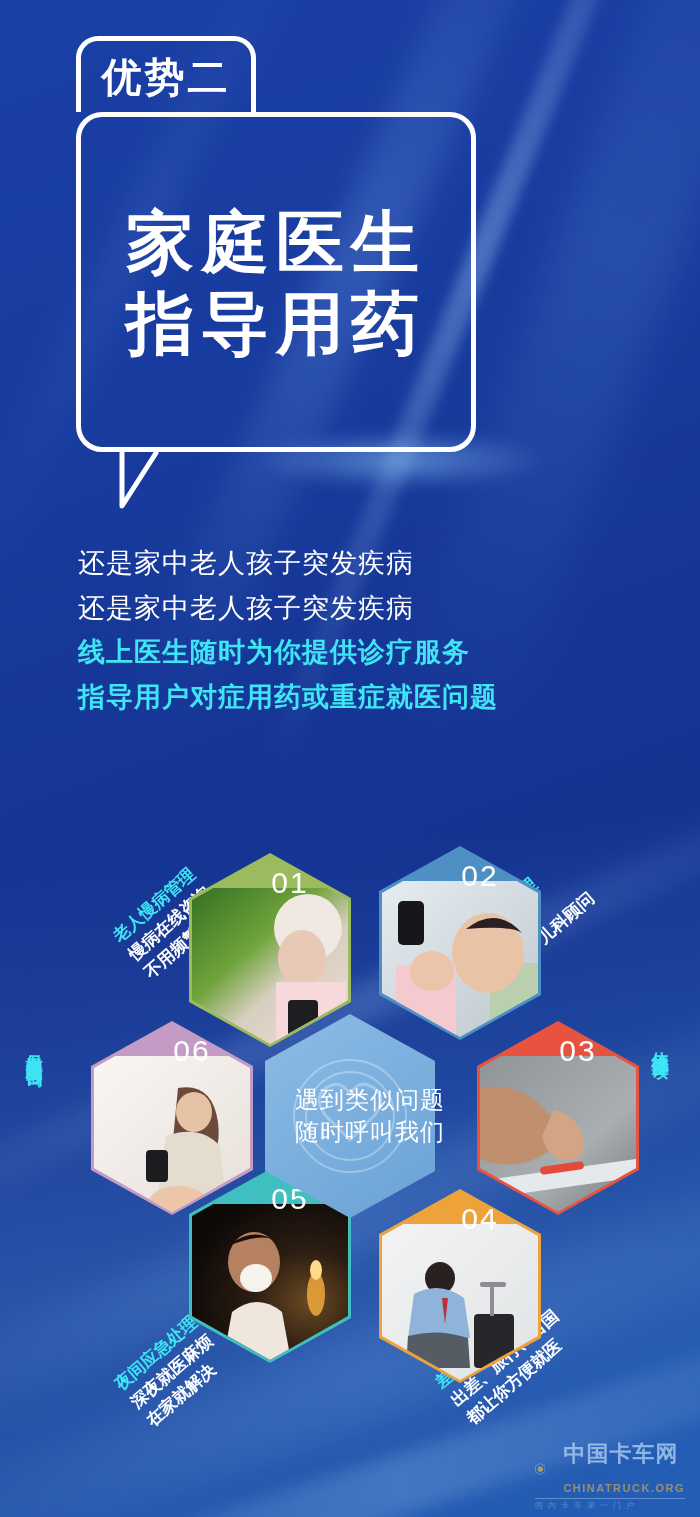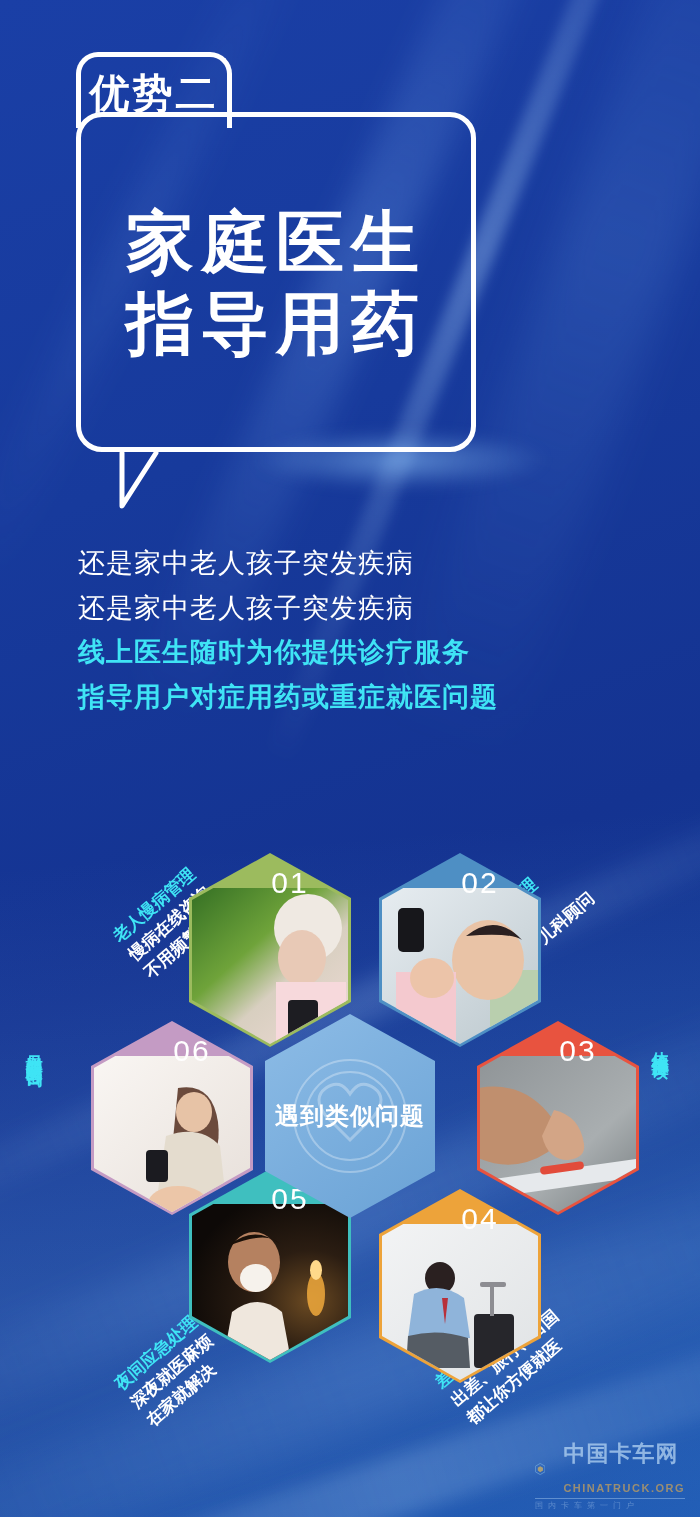--- a/index.html
+++ b/index.html
@@ -43,25 +43,25 @@
       transform:rotate(-21deg);filter:blur(20px);}
   .s8{top:1455px;left:-200px;width:1200px;height:60px;
       background:linear-gradient(to right,rgba(255,255,255,0),rgba(185,220,255,0.22),rgba(255,255,255,0));
       transform:rotate(-18deg);filter:blur(9px);}
   .glow-c{position:absolute;left:250px;top:430px;width:300px;height:60px;
       background:radial-gradient(ellipse at center,rgba(150,205,255,0.55),rgba(120,180,255,0) 70%);
       filter:blur(7px);pointer-events:none;}
 
   
   .badge{
-    position:absolute;left:76px;top:36px;width:156px;height:76px;
+    position:absolute;left:76px;top:36px;width:180px;height:76px;
     border:5px solid #ffffff;border-bottom:none;
     border-radius:22px 22px 0 0;
     box-sizing:border-box;
-    display:flex;align-items:center;justify-content:center;margin-top:16px;
+    display:flex;align-items:center;justify-content:center;
   }
   .badge-label{
     color:#ffffff;font-size:40px;font-weight:bold;letter-spacing:3px;
     line-height:1;white-space:nowrap;
   }
   .bubble{
     position:absolute;left:76px;top:112px;width:400px;height:340px;
     border:5px solid #ffffff;border-radius:26px;
     box-sizing:border-box;
     display:flex;flex-direction:column;align-items:center;justify-content:center;
@@ -92,21 +92,21 @@
     color:#ffffff;font-size:30px;font-weight:300;letter-spacing:2px;
     pointer-events:none;
     padding-left:40px;
   }
   
   .hex-center{
     position:absolute;left:255px;top:180px;width:190px;height:212px;
   }
   .hex-center .ctext{
     position:absolute;left:0;right:0;top:50%;transform:translateY(-50%);
-    text-align:center;color:#ffffff;font-size:24px;font-weight:bold;
+    text-align:right;color:#ffffff;font-size:24px;font-weight:normal;
     line-height:1.35;letter-spacing:1px;
   }
 
   
   .cap{position:absolute;color:#ffffff;font-size:17px;line-height:1.42;font-weight:bold;white-space:nowrap;}
   .cap .hl{color:#3fe4f5;}
   .cap-rot-l{transform:rotate(-41deg);transform-origin:left top;}
   .cap-rot-r{transform:rotate(-41deg);transform-origin:left top;}
   .cap-vert{writing-mode:vertical-rl;text-orientation:upright;letter-spacing:2px;line-height:1.1;}
 
@@ -204,21 +204,21 @@
           <rect x="0" y="38" width="180" height="162" fill="url(#ph1)"></rect>
           <circle cx="128" cy="78" r="34" fill="#efe9e2"></circle>
           <ellipse cx="122" cy="108" rx="24" ry="28" fill="#e8c9b6"></ellipse>
           <rect x="96" y="132" width="70" height="70" fill="#f7d9dc"></rect>
           <rect x="108" y="150" width="30" height="46" rx="4" fill="#1d1d22"></rect>
         </g>
       </svg>
       <div class="num">01</div>
     </div>
 
-    <div class="hex" style="left:370px;top:20px;">
+    <div class="hex" style="left:370px;top:13px;">
       <svg viewBox="0 0 180 200">
         <defs>
           <clipPath id="cl2">
               <path d="M90,6 L168,50 L168,150 L90,194 L12,150 L12,50 Z"></path>
             </clipPath>
           <linearGradient id="ph2" x1="0" y1="0" x2="1" y2="1">
             <stop offset="0%" stop-color="#e8eef2"></stop>
               <stop offset="55%" stop-color="#cfd8dd"></stop>
             <stop offset="100%" stop-color="#b9c6cb"></stop>
           </linearGradient>
@@ -347,20 +347,21 @@
         </defs>
         <path d="M95,4 L180,51 L180,161 L95,208 L10,161 L10,51 Z" fill="url(#cgrad)" rx="12"></path>
         <g opacity="0.30">
           <circle cx="95" cy="106" r="56" fill="none" stroke="#ffffff" stroke-width="2"></circle>
           <circle cx="95" cy="106" r="44" fill="none" stroke="#ffffff" stroke-width="2"></circle>
           <path d="M95,84 q-10,-16 -24,-6 q-14,10 0,28 l24,24 l24,-24 q14,-18 0,-28 q-14,-10 -24,6 Z" fill="none" stroke="#ffffff" stroke-width="3"></path>
         </g>
       </svg>
       <div class="ctext">
         <div>遇到类似问题</div>
+        <div>随时呼叫我们</div>
       </div>
     </div>
 
   </div>
 
   <div class="wm">
     <div class="wm-row">
       <svg width="26" height="30" viewBox="0 0 26 30">
         <path d="M13,1 L25,8 L25,22 L13,29 L1,22 L1,8 Z" fill="none" stroke="#7fb6e6" stroke-width="2"></path>
         <path d="M13,8 L20,12 L20,19 L13,23 L7,19 L7,12 Z" fill="#d9b45c"></path>

